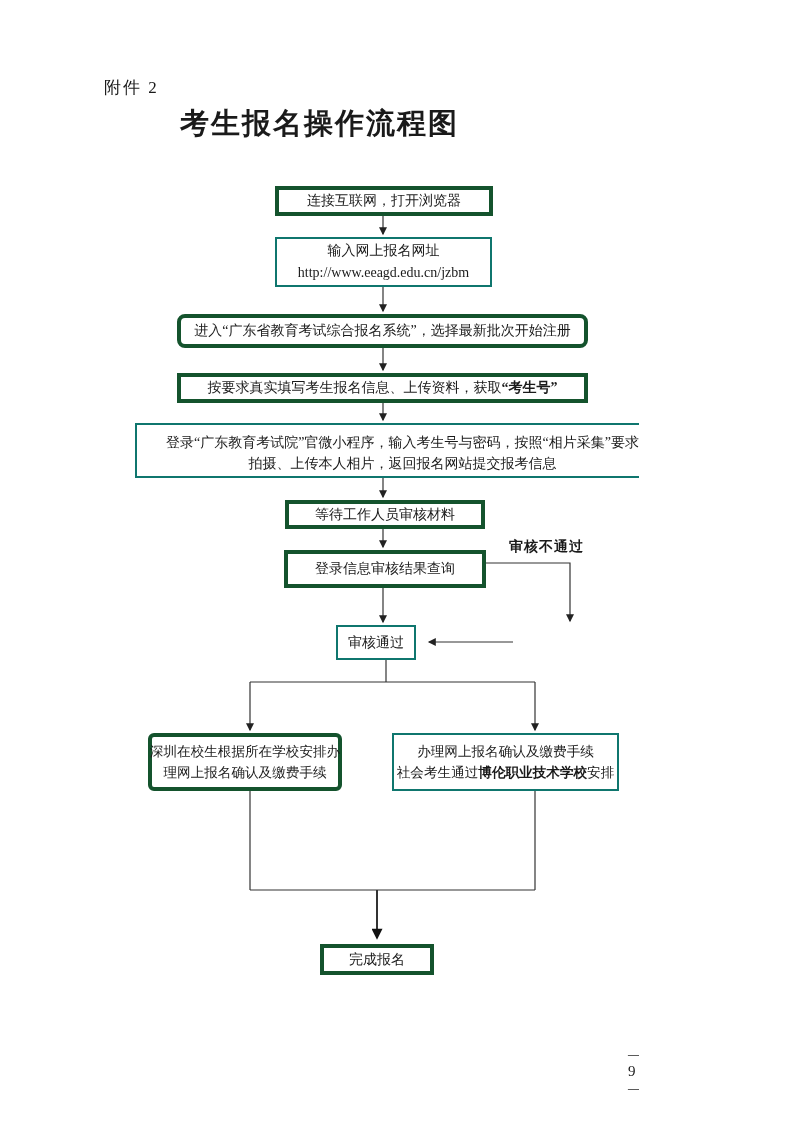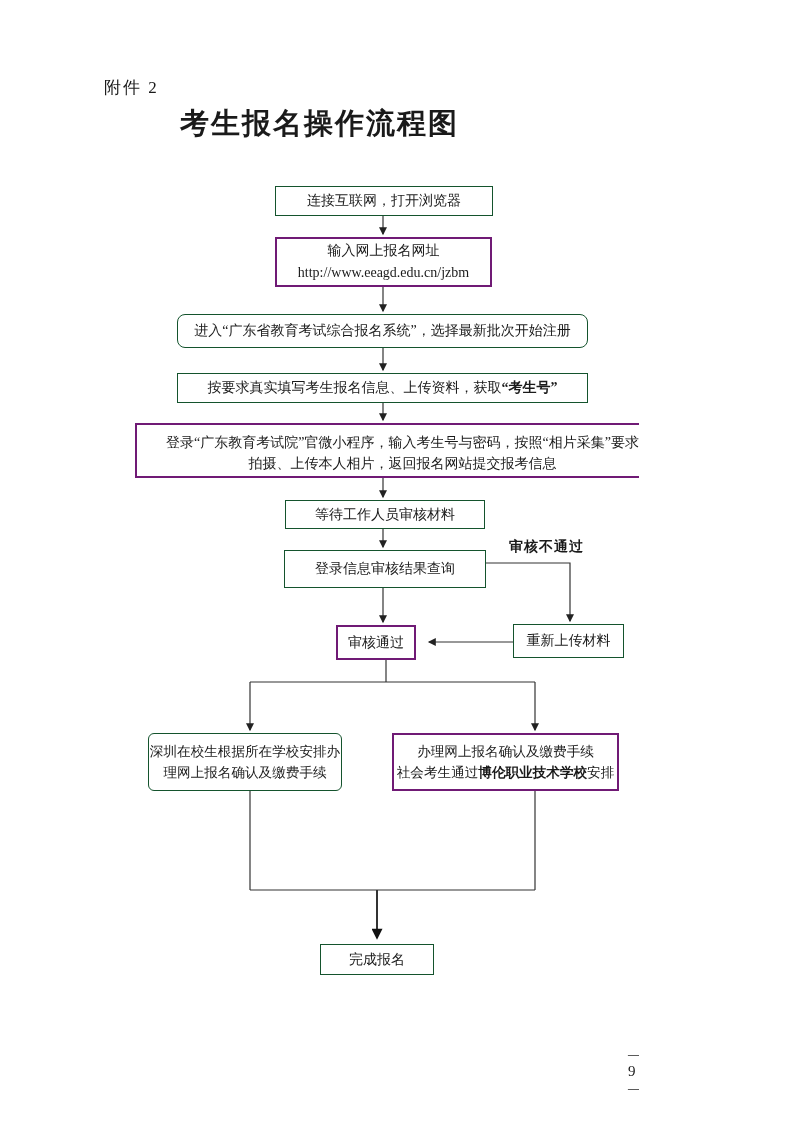--- a/index.html
+++ b/index.html
@@ -20,28 +20,28 @@
     margin:0; text-align:center;
     font-size:29px; font-weight:bold; letter-spacing:2px;
   }
   .connectors {
     position:absolute; left:0; top:0; width:800px; height:1131px;
     pointer-events:none;
   }
   .node {
     position:absolute; box-sizing:border-box;
     background:#fff;
-    border:1px solid #14532d;
+    border:4px solid #14532d;
     display:flex; flex-direction:column;
     align-items:center; justify-content:center;
     text-align:center;
     font-size:14px; line-height:1.55;
     padding:1px 2px;
   }
-  .node.thick { border:2px solid #701a75; }
+  .node.thick { border:2px solid #0f766e; }
   .node .ln { display:block; white-space:nowrap; }
   .bold { font-weight:bold; }
   .edge-label {
     position:absolute; left:509px; top:538px;
     font-size:14px; font-weight:bold; letter-spacing:1px;
   }
   .page-number {
     position:absolute; left:628px; top:1046px;
     font-size:15px; letter-spacing:1px;
   }
@@ -124,23 +124,20 @@
   </div>
 
   <div class="node n6">
     <span class="ln">等待工作人员审核材料</span>
   </div>
 
   <div class="node n8 thick">
     <span class="ln">审核通过</span>
   </div>
 
-  <div class="node n9">
-    <span class="ln">重新上传材料</span>
-  </div>
 
   <span class="edge-label">审核不通过</span>
 
   <div class="node n10">
     <span class="ln">深圳在校生根据所在学校安排办</span>
     <span class="ln">理网上报名确认及缴费手续</span>
   </div>
 
   <div class="node n11 thick">
     <span class="ln">办理网上报名确认及缴费手续</span>

